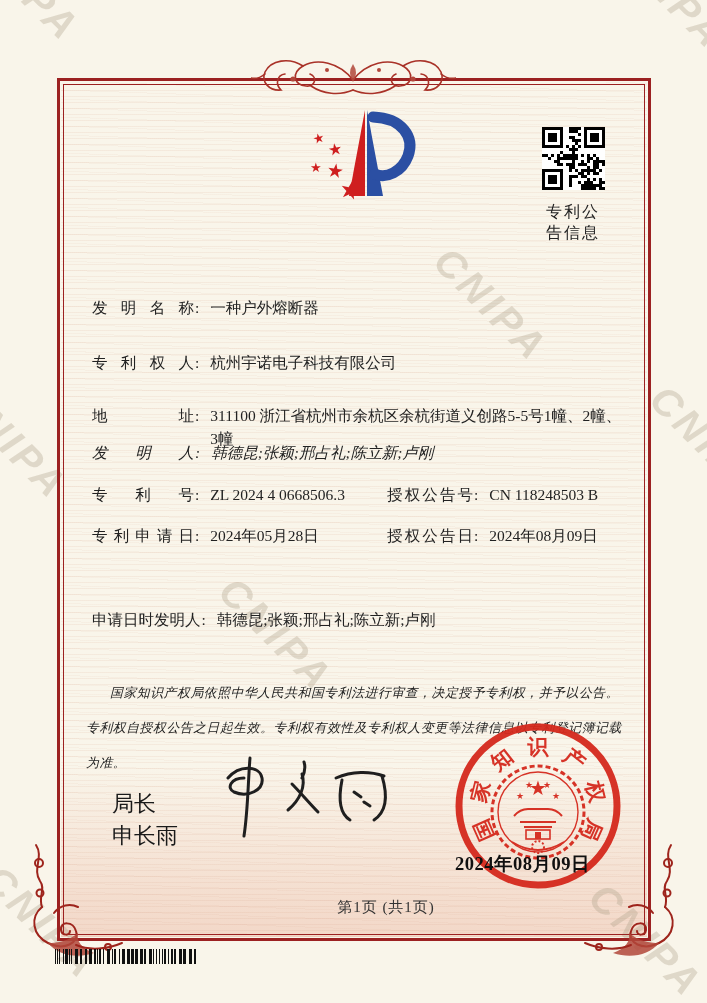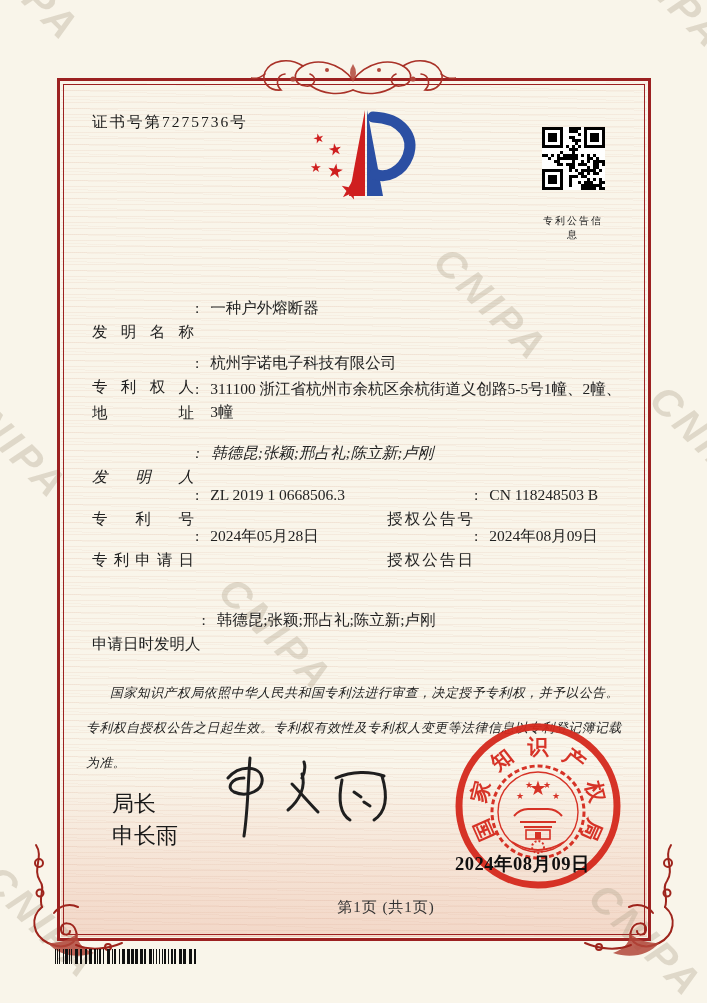--- a/index.html
+++ b/index.html
@@ -19,27 +19,27 @@
   .waves{position:absolute;left:61px;top:82px;width:586px;height:855px;z-index:0;
          background-image:
            repeating-linear-gradient(0deg, rgba(203,134,104,0.10) 0 1px, transparent 1px 6px),
            repeating-linear-gradient(2deg, rgba(203,134,104,0.06) 0 1px, transparent 1px 9px),
            linear-gradient(to bottom, rgba(242,214,198,0) 80%, rgba(240,203,185,0.55) 95%, rgba(239,200,182,0.65) 100%);}
 
   
   .cert-no{position:absolute;left:92px;top:112px;z-index:4;font-size:15.5px;color:#1c1c1c;letter-spacing:2px;}
   .logo{position:absolute;left:288px;top:102px;z-index:4;}
   .qr-wrap{position:absolute;left:538px;top:127px;z-index:4;width:70px;text-align:center;}
-  .qr-caption{margin-top:20px;font-size:10px;letter-spacing:2px;color:#222;}
+  .qr-caption{margin-top:8px;font-size:16px;letter-spacing:2px;color:#222;}
   .page-title{position:absolute;left:57px;top:212px;width:594px;z-index:4;text-align:center;
               font-size:34px;font-weight:700;color:#111;letter-spacing:14px;text-indent:14px;}
 
   
   .row{position:absolute;left:92px;z-index:4;font-size:15.5px;color:#222;line-height:23px;}
-  .row .lbl{display:inline-block;width:102px;text-align:justify;text-align-last:justify;vertical-align:top;margin-top:24px;}
+  .row .lbl{display:inline-block;width:102px;text-align:justify;text-align-last:justify;vertical-align:top;}
   .row .lbl.wide{width:auto;text-align:left;text-align-last:left;}
   .row .colon{display:inline-block;vertical-align:top;margin:0 2px 0 1px;}
   .row .val{display:inline-block;vertical-align:top;margin-left:9px;max-width:412px;}
   .col2{position:absolute;left:295px;top:0;white-space:nowrap;}
   .col2 .lbl{width:86px;}
 
   
   .legal{position:absolute;left:86px;top:676px;width:537px;z-index:4;font-style:italic;
          font-size:12.8px;letter-spacing:0.6px;color:#222;line-height:35px;}
   .legal .l1{text-indent:24px;}
@@ -120,21 +120,20 @@
       <circle cx="15" cy="20" r="4"></circle>
         <circle cx="16" cy="50" r="3.5"></circle>
       <path d="M18,64 C6,74 8,92 24,100 C40,108 56,100 52,88 C49,78 36,78 37,87 C38,93 46,93 46,88"></path>
       <path d="M24,100 C34,112 52,116 70,110 C58,106 52,98 54,90 C44,98 34,100 24,100 Z" fill="#b1463a" stroke="none" opacity="0.85"></path>
       <path d="M52,102 C66,108 84,106 98,100"></path>
       <circle cx="84" cy="104" r="3"></circle>
       <path d="M30,70 C36,62 46,60 54,64"></path>
     </g>
   </svg>
 
-  <div class="cert-no"><span>证书号</span><span>第7275736号</span></div>
 
   <svg class="logo" width="150" height="102" viewBox="0 0 150 102">
     <text x="26" y="42" font-size="13" fill="#cf1f1f" transform="rotate(-14 26 42)">★</text>
     <text x="41" y="54" font-size="16" fill="#cf1f1f" transform="rotate(-10 41 54)">★</text>
     <text x="22" y="70" font-size="13" fill="#cf1f1f">★</text>
     <text x="38" y="74" font-size="19" fill="#cf1f1f" transform="rotate(8 38 74)">★</text>
     <text x="50" y="94" font-size="24" fill="#cf1f1f" transform="rotate(12 50 94)">★</text>
     <polygon points="77,8 61,94 77,94" fill="#cf1f1f"></polygon>
     <polygon points="79,8 79,94 95,94" fill="#2b4fa3"></polygon>
     <path d="M85,15 C114,16 127,35 120,54 C114,70 98,77 87,72" stroke="#2b4fa3" stroke-width="11" fill="none" stroke-linecap="round"></path>
@@ -270,28 +269,28 @@
     <div class="qr-caption">专利公告信息</div>
   </div>
 
 
   <div class="row" style="top:296px;">
     <span class="lbl">发明名称</span><span class="colon">:</span><span class="val">一种户外熔断器</span>
   </div>
   <div class="row" style="top:351px;">
     <span class="lbl">专利权人</span><span class="colon">:</span><span class="val">杭州宇诺电子科技有限公司</span>
   </div>
-  <div class="row" style="top:377px;">
+  <div class="row" style="top:404px;">
     <span class="lbl">地址</span><span class="colon">:</span><span class="val">311100 浙江省杭州市余杭区余杭街道义创路5-5号1幢、2幢、3幢</span>
   </div>
   <div class="row" style="top:441px;font-style:italic;">
     <span class="lbl">发明人</span><span class="colon">:</span><span class="val">韩德昆;张颖;邢占礼;陈立新;卢刚</span>
   </div>
   <div class="row" style="top:483px;width:560px;">
-    <span class="lbl">专利号</span><span class="colon">:</span><span class="val">ZL 2019 1 0668506.3</span>
+    <span class="lbl">专利号</span><span class="colon">:</span><span class="val">ZL 2024 4 0668506.3</span>
     <span class="col2"><span class="lbl">授权公告号</span><span class="colon">:</span><span class="val">CN 118248503 B</span></span>
   </div>
   <div class="row" style="top:524px;width:560px;">
     <span class="lbl">专利申请日</span><span class="colon">:</span><span class="val">2024年05月28日</span>
     <span class="col2"><span class="lbl">授权公告日</span><span class="colon">:</span><span class="val">2024年08月09日</span></span>
   </div>
   <div class="row" style="top:608px;">
     <span class="lbl wide">申请日时发明人</span><span class="colon">:</span><span class="val">韩德昆;张颖;邢占礼;陈立新;卢刚</span>
   </div>
 

